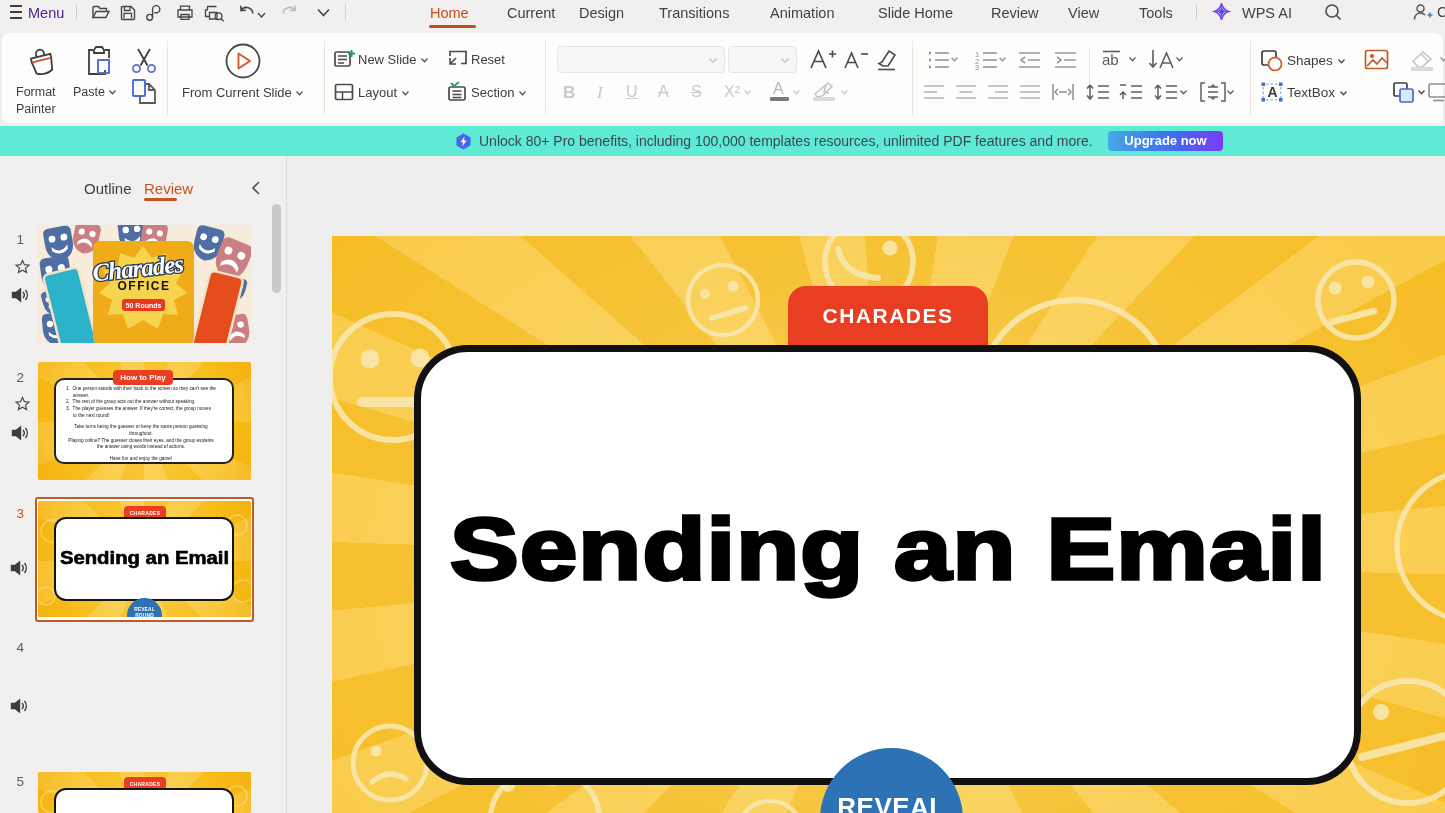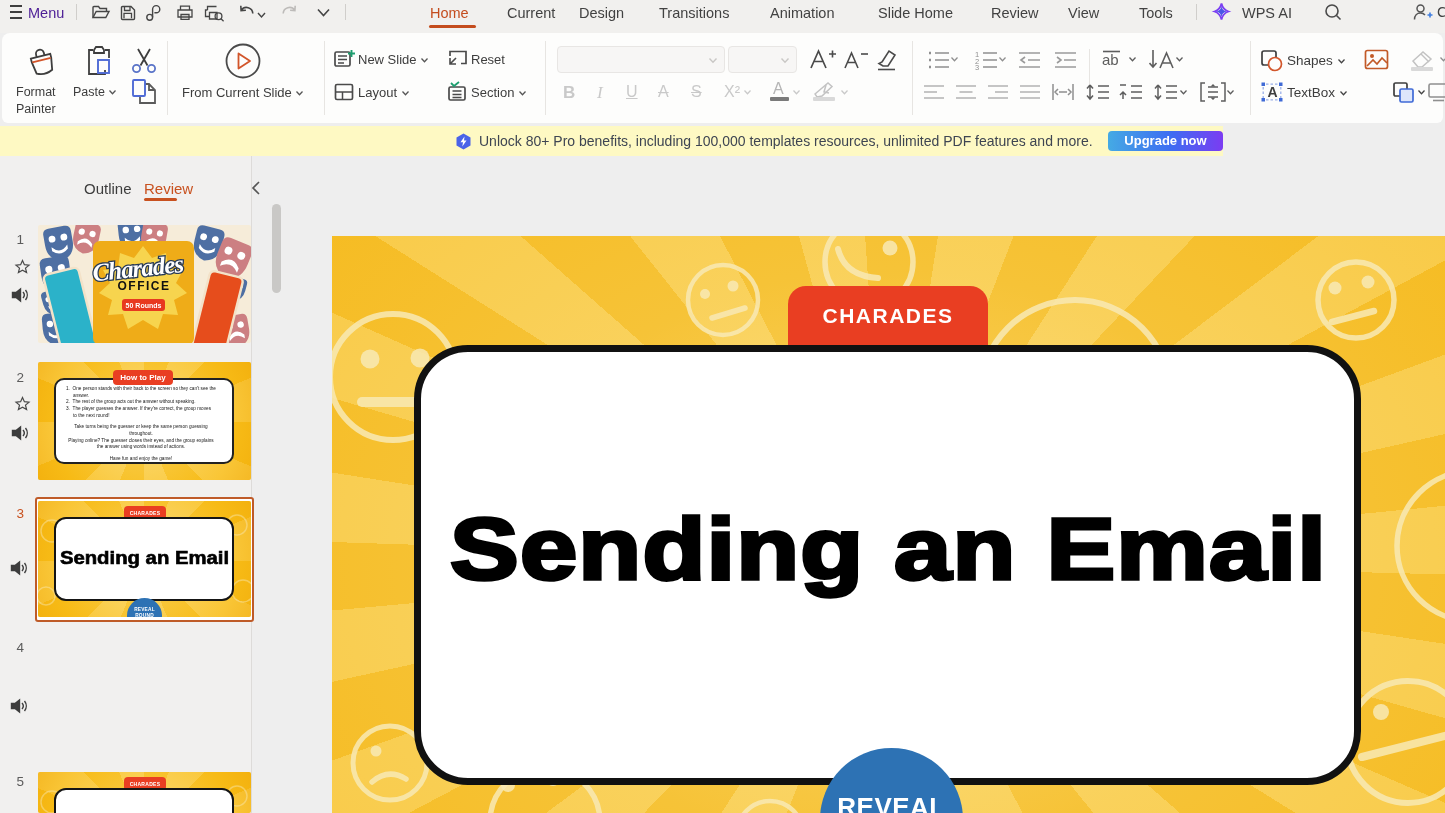--- a/index.html
+++ b/index.html
@@ -15,28 +15,28 @@
   .vsep { position:absolute; top:4px; width:1px; height:16px; background:#d0cecb; }
 
   
   #ribbon { position:absolute; left:2px; top:33px; width:1441px; height:90px; background:#fdfdfc; border-radius:8px 8px 6px 6px; }
   .rdiv { position:absolute; top:8px; width:1px; height:74px; background:#e7e5e2; }
   .rlabel { position:absolute; font-size:12.5px; color:#3d3d3d; white-space:nowrap; }
   .gray { color:#c9c9c9; }
   .combo { position:absolute; top:13px; height:27px; background:#f7f6f5; border:1px solid #e8e6e4; border-radius:4px; }
 
   
-  #banner { position:absolute; left:0; top:126px; width:1223px; height:30px; background:#fef9c3; }
+  #banner { position:absolute; left:0; top:126px; width:1445px; height:30px; background:#5eead4; }
   #banner .txt { position:absolute; left:479px; top:7px; font-size:14px; color:#3e4552; }
   #upgrade { position:absolute; left:1108px; top:4.5px; width:115px; height:20px; border-radius:4px;
      background:linear-gradient(90deg,#45aae4,#3e6cf2 55%,#7b3cf2); color:#fff; font-size:13px; font-weight:bold;
      text-align:center; line-height:20px; }
 
   
-  #sidebar { position:absolute; left:0; top:156px; width:252px; height:657px; background:#f1f0ef; border-right:1px solid #dddbd9; }
+  #sidebar { position:absolute; left:0; top:156px; width:287px; height:657px; background:#f1f0ef; border-right:1px solid #dddbd9; }
   .sidetab { position:absolute; top:24px; font-size:15px; color:#3d3d3d; }
   #slidestab { color:#c8511f; }
   #slidesline { position:absolute; left:144px; top:42px; width:33px; height:2.5px; background:#c8511f; border-radius:2px; }
   .thumbnum { position:absolute; width:20px; text-align:right; font-size:13.5px; color:#5c5c5c; }
   .thumb { position:absolute; left:38px; width:213px; height:118px; overflow:hidden; border-radius:2px; }
   #scrollbar { position:absolute; left:272px; top:48px; width:9px; height:89px; background:#c9c8c6; border-radius:5px; }
   .mini { position:absolute; left:0; top:0; width:213px; height:118px;
      background:
        radial-gradient(circle at 106px 60px, rgba(255,240,180,0.55) 0%, rgba(255,235,160,0.25) 30%, rgba(250,180,0,0.25) 75%, rgba(240,165,0,0.5) 100%),
        conic-gradient(from 0deg at 106px 60px,

